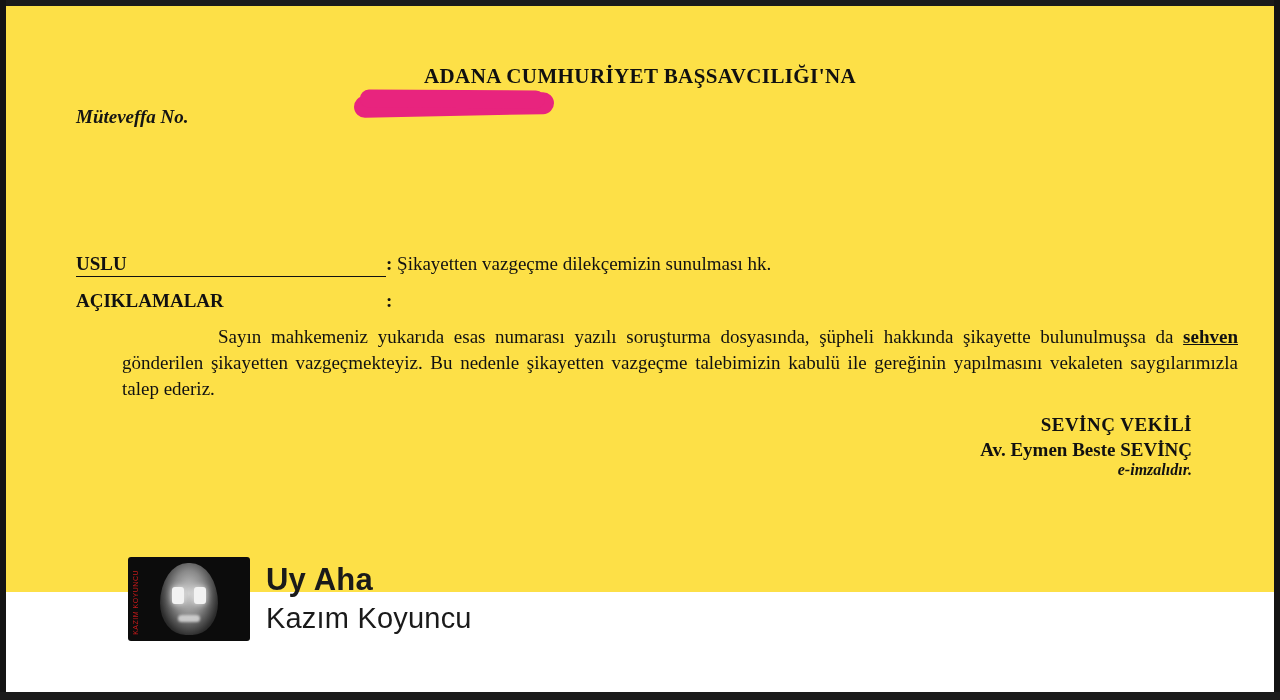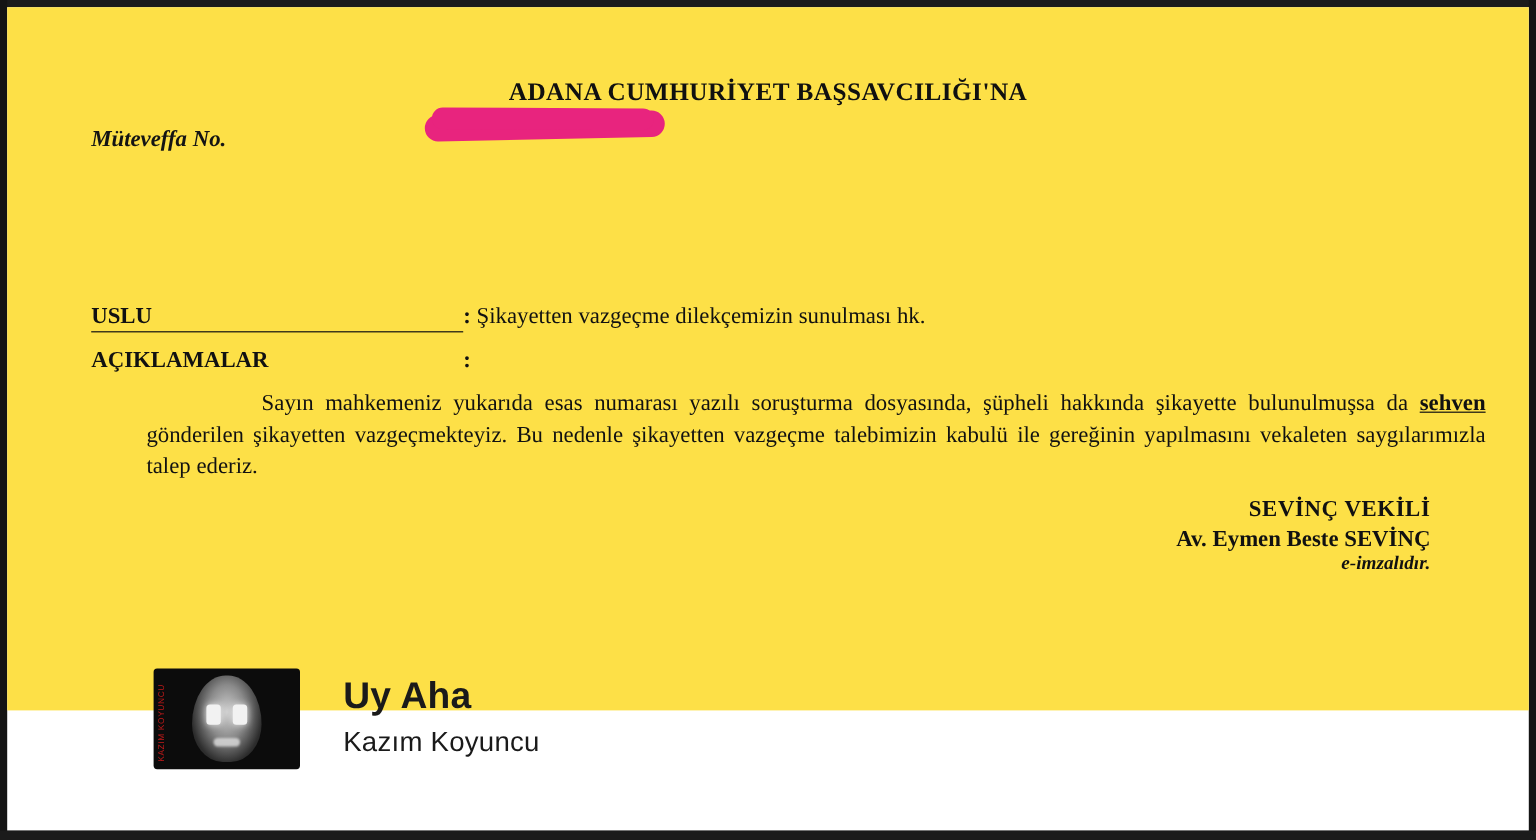--- a/index.html
+++ b/index.html
@@ -183,21 +183,21 @@
     font-style: italic;
   }
 
   
   .media-card {
     position: absolute;
     left: 122px;
     top: 551px;
     display: flex;
     align-items: center;
-    gap: 36px;
+    gap: 16px;
   }
   .thumb {
     position: relative;
     width: 122px;
     height: 84px;
     background: #0c0c0c;
     border-radius: 3px;
     overflow: hidden;
   }
   .thumb .face {
@@ -248,21 +248,21 @@
     font-family: "Liberation Sans", sans-serif;
     color: #1a1a1a;
   }
   .media-title {
     font-size: 31px;
     font-weight: bold;
     line-height: 36px;
     letter-spacing: 0.2px;
   }
   .media-subtitle {
-    font-size: 23px;
+    font-size: 29px;
     font-weight: normal;
     line-height: 36px;
     letter-spacing: 0.2px;
     margin-top: 2px;
   }
 </style>
 </head>
 <body>
 
 <div class="screen">

